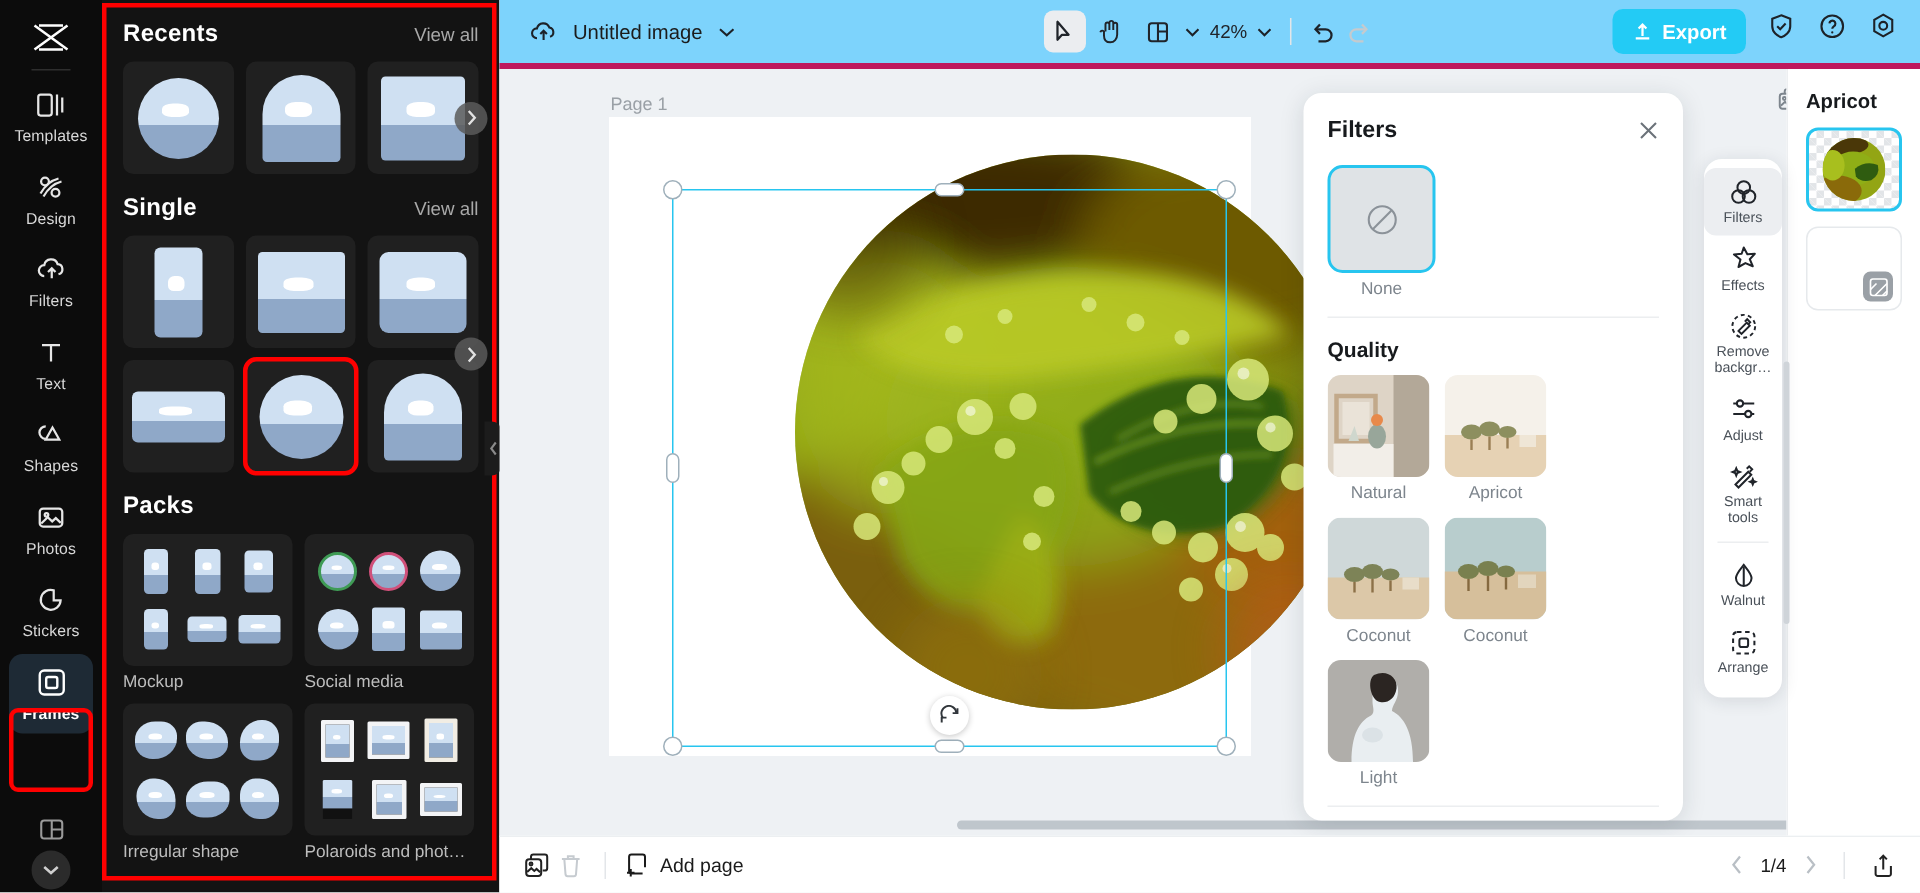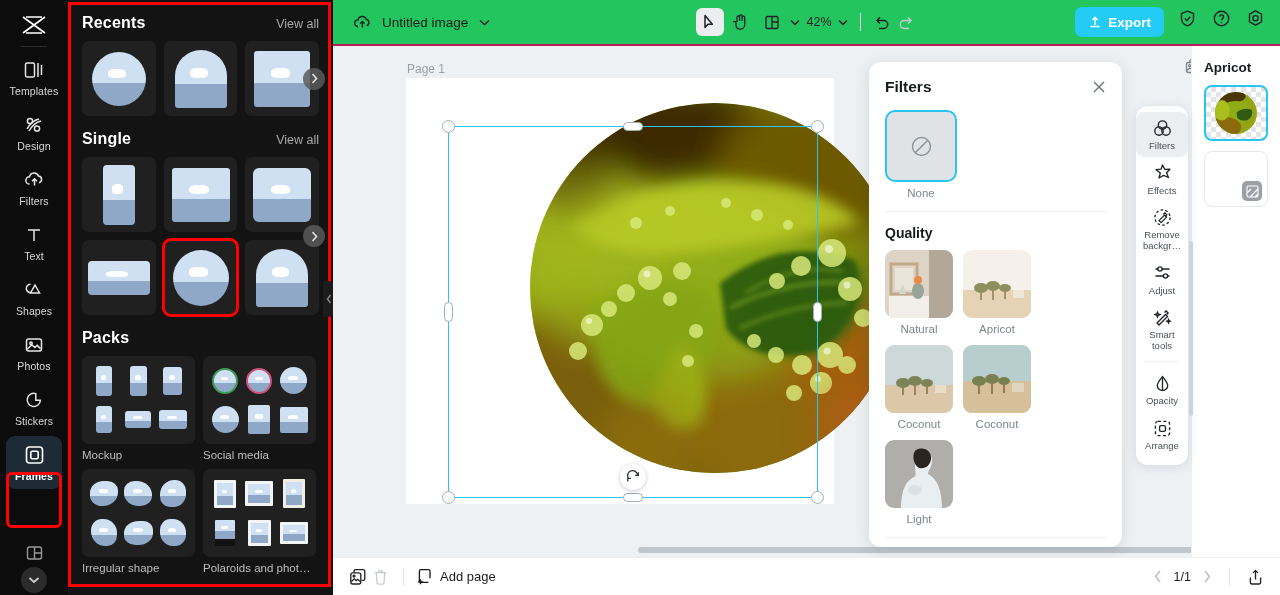--- a/index.html
+++ b/index.html
@@ -78,22 +78,22 @@
   }
 
   
   .fr { background: linear-gradient(#cfe0f2 0%, #cfe0f2 58%, #8fa8c8 58%, #8fa8c8 100%); position:relative; }
   .fr::after{ content:""; position:absolute; left:30%; top:32%; width:34%; height:17%;
               background:#fff; border-radius:40% 40% 35% 35%; }
 
   
   .canvas-area { flex: 1 1 auto; position: relative; background: #eef1f4; }
   .topbar {
-    height: 46px; background:#22c55e; display:flex; align-items:center; position:relative;
-    border-bottom: 2px solid #be185d;
+    height: 46px; background:#7dd3fc; display:flex; align-items:center; position:relative;
+    border-bottom: 4px solid #be185d;
   }
   .tb-left { display:flex; align-items:center; gap:9px; padding-left: 18px; }
   .doc-title { font-size:13.5px; color:#1b1b1b; }
   .tb-center { position:absolute; left:50%; transform:translateX(-50%); display:flex; align-items:center; gap:3px; }
   .tb-btn { width:28px; height:28px; border-radius:6px; display:flex;align-items:center;justify-content:center;
             color:#20242a; cursor:pointer; }
   .tb-btn.on { background:#ebedf0; }
   .zoom-val { font-size:12.5px; color:#20242a; padding:0 2px; }
   .tb-sep { width:1px; height:18px; background:#e3e6e9; margin:0 7px; }
   .tb-right { margin-left:auto; display:flex; gap:12px; padding-right: 14px; }
@@ -825,21 +825,21 @@
           <span class="lbl">Smart tools</span>
         </div>
         <div class="rt-div"></div>
         <div class="rt-item">
           <span class="ico">
             <svg width="19" height="19" viewBox="0 0 19 19" fill="none" stroke="currentColor" stroke-width="1.35">
               <path d="M9.5 2.6c3 3.7 5.2 6.2 5.2 8.8a5.2 5.2 0 11-10.4 0c0-2.6 2.2-5.1 5.2-8.8z"></path>
                 <path d="M9.5 4v12.5"></path>
             </svg>
           </span>
-          <span class="lbl">Opacity</span>
+          <span class="lbl">Walnut</span>
         </div>
         <div class="rt-item">
           <span class="ico">
             <svg width="19" height="19" viewBox="0 0 19 19" fill="none" stroke="currentColor" stroke-width="1.35">
               <rect x="2.4" y="2.4" width="14.2" height="14.2" rx="2.6" stroke-dasharray="3 2.4"></rect>
               <rect x="6.6" y="6.6" width="5.8" height="5.8" rx="1.4"></rect>
             </svg>
           </span>
           <span class="lbl">Arrange</span>
         </div>
@@ -872,21 +872,21 @@
           </svg>
         </span>
         <span>Add page</span>
       </span>
       <div class="bb-right">
         <span class="pg-arrow">
           <svg width="8" height="13" viewBox="0 0 8 13" fill="none" stroke="currentColor" stroke-width="1.5">
               <path d="M6 1L1.6 6.5 6 12"></path>
             </svg>
         </span>
-        <span class="pg-num">1/1</span>
+        <span class="pg-num">1/4</span>
         <span class="pg-arrow">
           <svg width="8" height="13" viewBox="0 0 8 13" fill="none" stroke="currentColor" stroke-width="1.5">
               <path d="M2 1l4.4 5.5L2 12"></path>
             </svg>
         </span>
         <span class="bb-sep" style="margin:0 2px 0 6px"></span>
         <span class="bb-ic">
           <svg width="17" height="18" viewBox="0 0 17 18" fill="none" stroke="currentColor" stroke-width="1.35">
             <path d="M8.5 11.6V2.6M6.1 4.9L8.5 2.4l2.4 2.5"></path>
               <path d="M3.4 9.4v5.2a1.4 1.4 0 001.4 1.4h7.4a1.4 1.4 0 001.4-1.4V9.4"></path>

